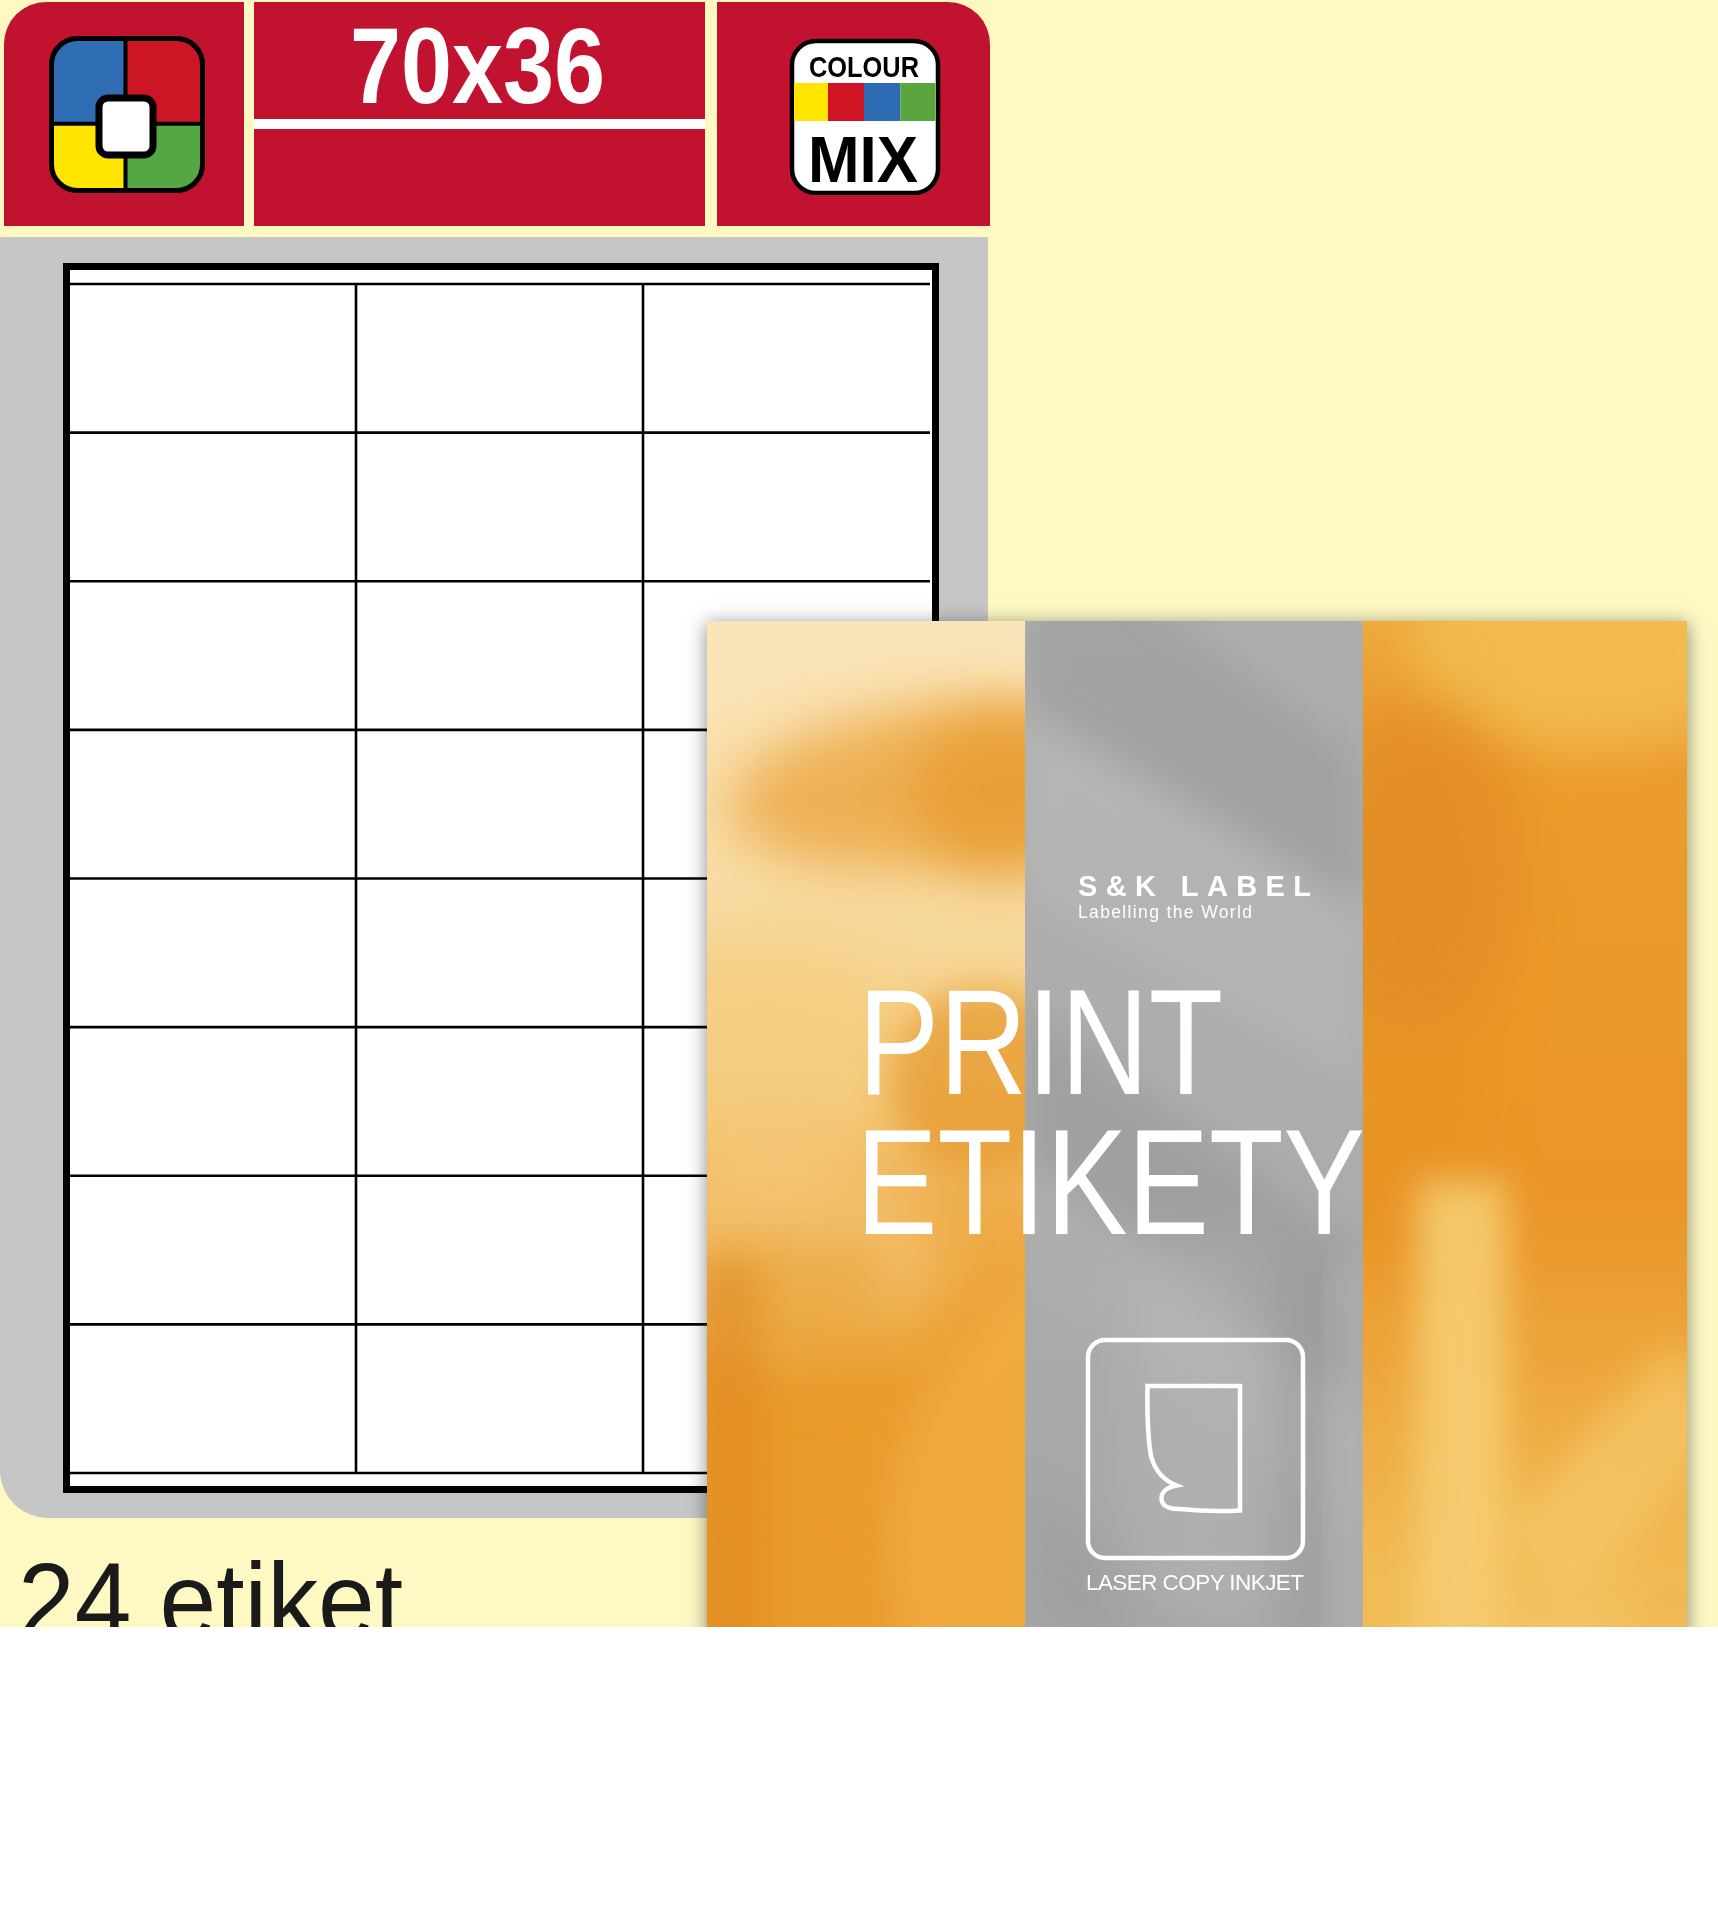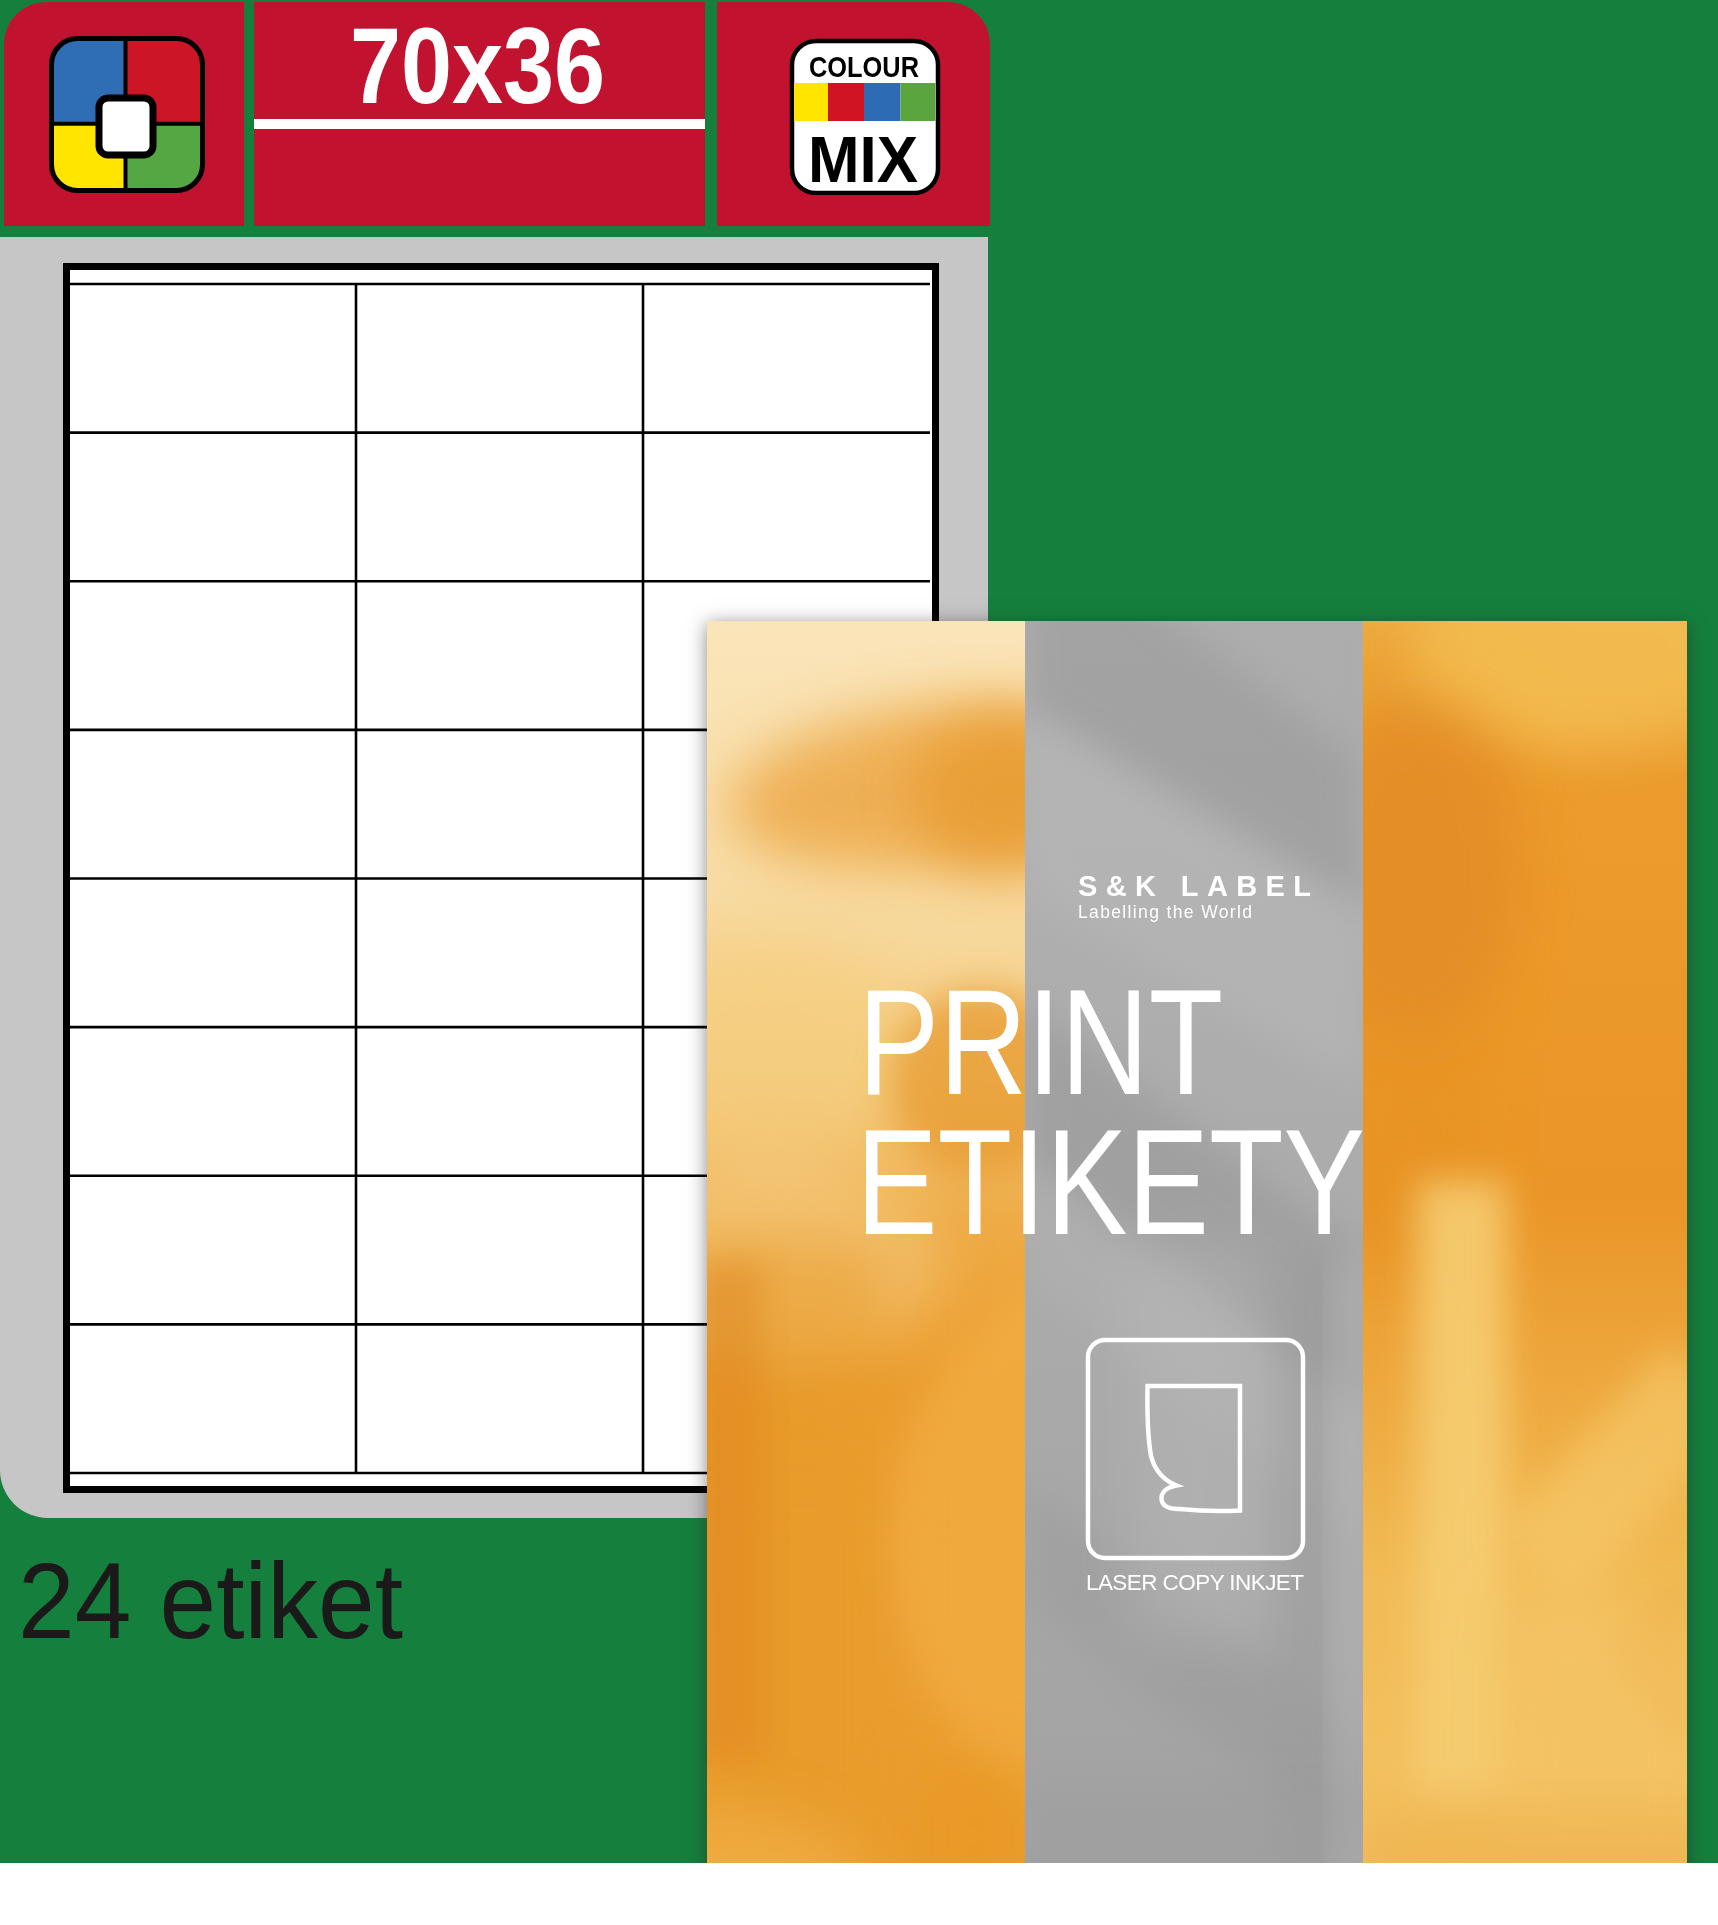--- a/index.html
+++ b/index.html
@@ -1,16 +1,16 @@
 <!DOCTYPE html>
 <html><head>
 <meta charset="utf-8">
 <style>
   html,body{margin:0;padding:0;background:#fff;}
-  .page{position:relative;width:1718px;height:1863px;background:#15803d;overflow:hidden;
+  .page{position:relative;width:1718px;height:1627px;background:#fef9c3;overflow:hidden;
         font-family:"Liberation Sans", sans-serif;}
   .abs{position:absolute;}
 </style>
 </head>
 <body>
 <div class="page">
 
   <div class="abs" style="left:0;top:237px;width:988px;height:1281px;background:#c6c6c6;border-radius:0 0 0 48px;"></div>
 
   <div class="abs" style="left:4px;top:2px;width:240px;height:224px;background:#c11330;border-radius:42px 0 0 0;"></div>

